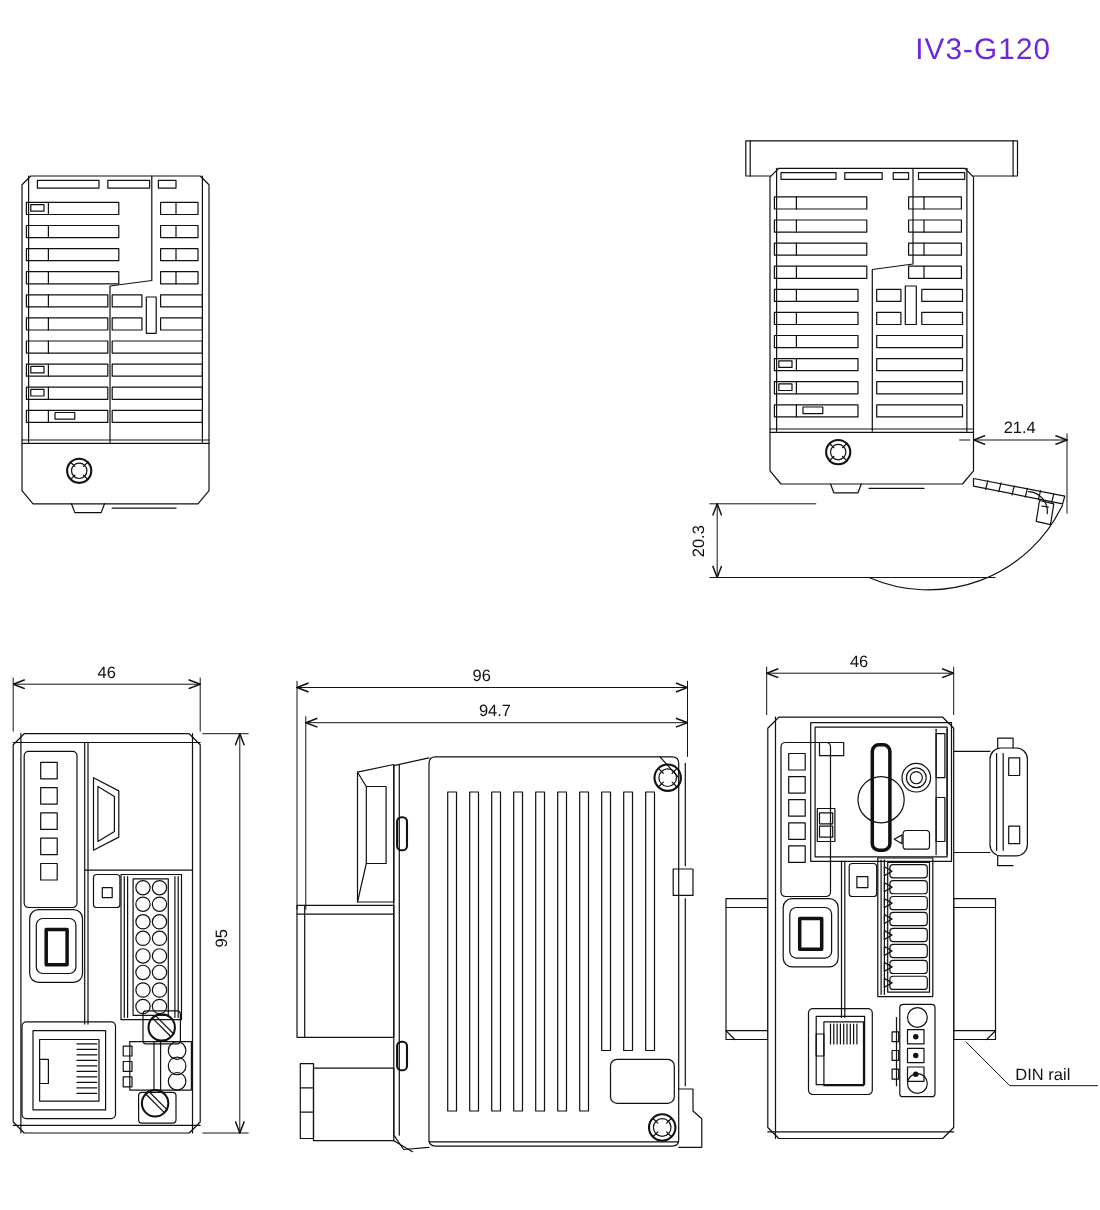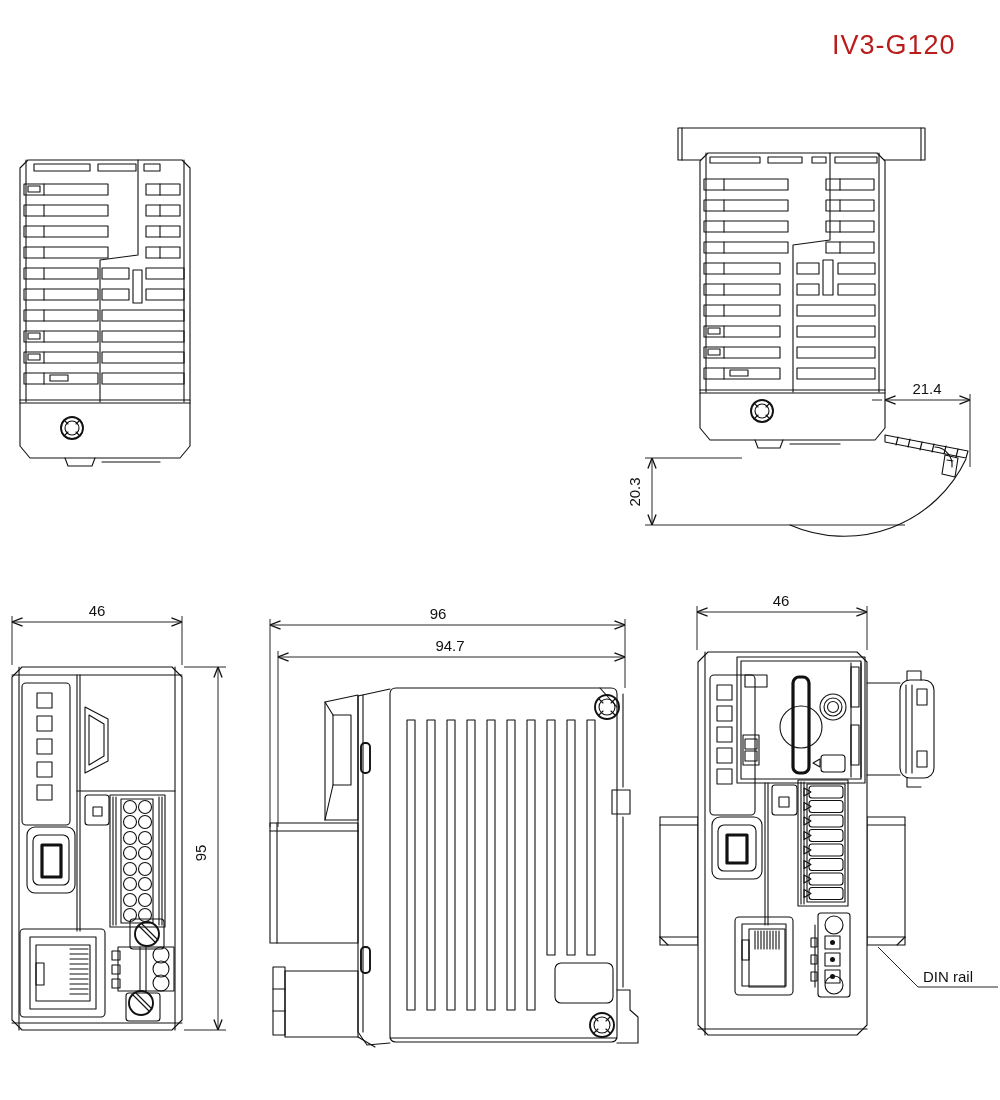--- a/index.html
+++ b/index.html
@@ -1,18 +1,18 @@
 <!DOCTYPE html>
 <html><head>
 <meta charset="utf-8">
 <style>
   html,body{margin:0;padding:0;background:#fff;}
   .page{position:relative;width:1000px;height:1100px;background:#fff;overflow:hidden;
         font-family:"Liberation Sans",sans-serif;}
-  .title{position:absolute;top:30px;left:832px;font-size:27px;letter-spacing:1px;color:#b91c1c;
+  .title{position:absolute;top:30px;left:832px;font-size:27px;letter-spacing:1px;color:#6d28d9;
          font-family:"Liberation Sans",sans-serif;}
   .view{position:absolute;}
   .s{stroke:#111;stroke-width:1.1;fill:none;stroke-linejoin:round;stroke-linecap:round;}
   .s2{stroke:#111;stroke-width:1.9;fill:none;stroke-linejoin:round;stroke-linecap:round;}
   .s3{stroke:#111;stroke-width:3.2;fill:none;stroke-linejoin:round;stroke-linecap:round;}
   .fw{fill:#fff;}
   .dim{stroke:#111;stroke-width:0.9;fill:none;}
   .dt{font:15px "Liberation Sans",sans-serif;fill:#111;}
   .dotf{fill:#111;stroke:none;}
 </style>

